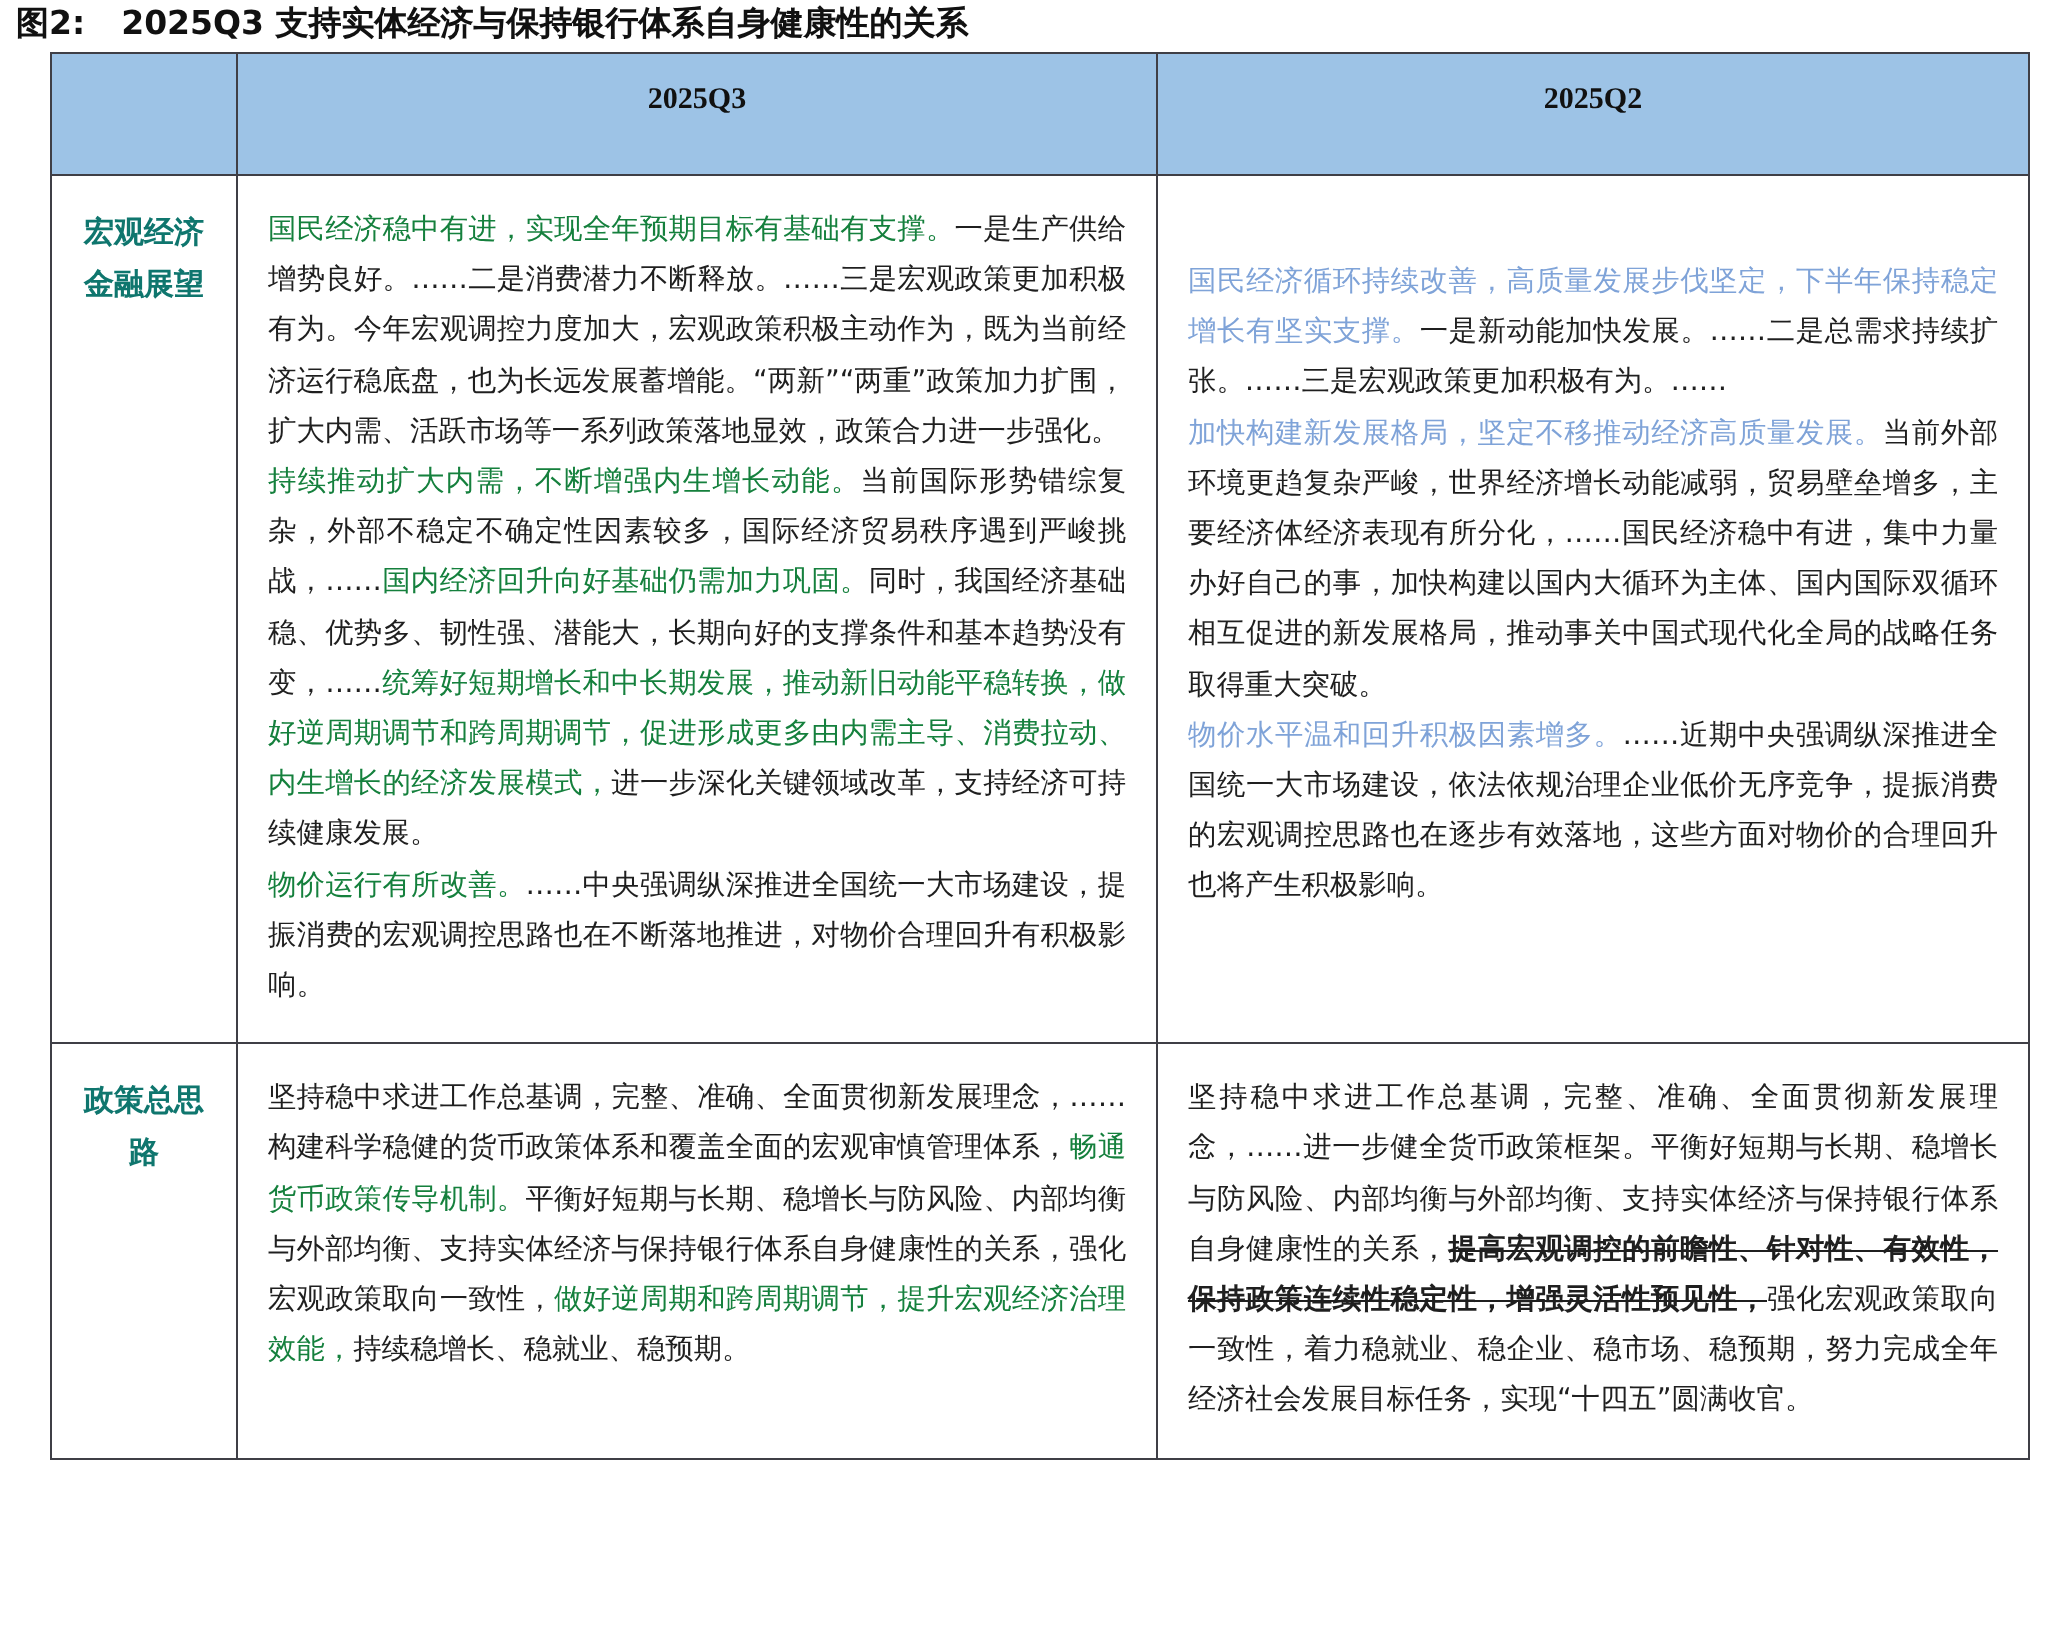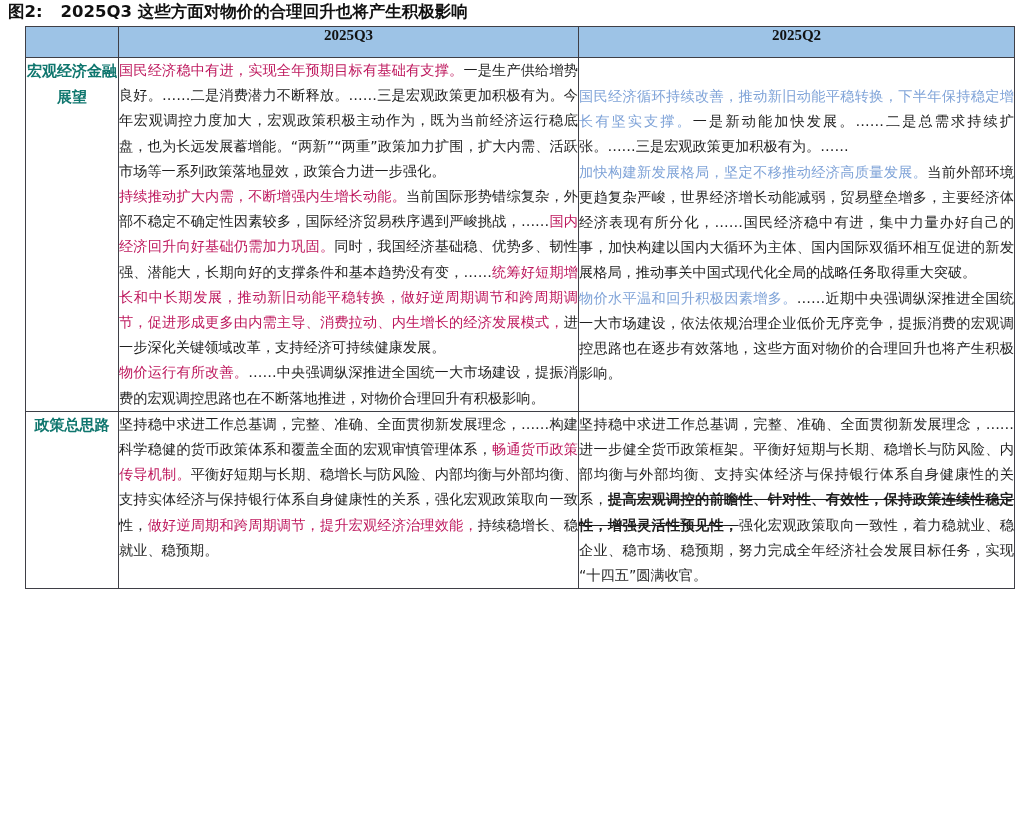--- a/index.html
+++ b/index.html
@@ -49,21 +49,21 @@
     width: 989px;
     table-layout: fixed;
   }
   table.cmp col.c-label { width: 93px; }
   table.cmp col.c-q3    { width: 460px; }
   table.cmp col.c-q2    { width: 436px; }
 
   table.cmp th, table.cmp td {
     border: 1px solid #3f3f46;
     vertical-align: top;
-    padding: 0;
+    padding: 15px;
   }
 
   thead th {
     background: #9dc3e6;
     height: 30px;
     font-size: 15px;
     font-weight: bold;
     color: #111111;
     text-align: center;
     vertical-align: middle;
@@ -90,34 +90,34 @@
     line-height: 25.2px;
     text-align: justify;
     text-justify: inter-ideograph;
     color: #1f1f1f;
     font-family: "DejaVu Sans", "Liberation Sans", sans-serif;
   }
   td.content p { margin: 0; }
   td.content p + p { margin-top: 0px; }
 
   
-  .hl-red  { color: #be185d; }
+  .hl-red  { color: #15803d; }
   .hl-blue { color: #7fa3d8; }
   .strike  { text-decoration: line-through; text-decoration-thickness: 1px; font-weight: bold; }
 
   
   .lead-gap { display: block; height: 26px; }
 </style>
 </head>
 <body>
 
 <div class="page">
 
   <div class="fig-title">
-    <span class="label">图2:</span><span>2025Q3 这些方面对物价的合理回升也将产生积极影响</span>
+    <span class="label">图2:</span><span>2025Q3 支持实体经济与保持银行体系自身健康性的关系</span>
   </div>
 
   <div class="tbl-wrap">
     <table class="cmp">
       <colgroup>
         <col class="c-label">
         <col class="c-q3">
         <col class="c-q2">
       </colgroup>
       <thead>
@@ -130,21 +130,21 @@
       <tbody>
         <tr>
           <td class="rowlabel">宏观经济金融展望</td>
           <td class="content">
               <p><span class="hl-red">国民经济稳中有进，实现全年预期目标有基础有支撑。</span><span>一是生产供给增势良好。……二是消费潜力不断释放。……三是宏观政策更加积极有为。今年宏观调控力度加大，宏观政策积极主动作为，既为当前经济运行稳底盘，也为长远发展蓄增能。“两新”“两重”政策加力扩围，扩大内需、活跃市场等一系列政策落地显效，政策合力进一步强化。</span></p>
               <p><span class="hl-red">持续推动扩大内需，不断增强内生增长动能。</span><span>当前国际形势错综复杂，外部不稳定不确定性因素较多，国际经济贸易秩序遇到严峻挑战，……</span><span class="hl-red">国内经济回升向好基础仍需加力巩固。</span><span>同时，我国经济基础稳、优势多、韧性强、潜能大，长期向好的支撑条件和基本趋势没有变，……</span><span class="hl-red">统筹好短期增长和中长期发展，推动新旧动能平稳转换，做好逆周期调节和跨周期调节，促进形成更多由内需主导、消费拉动、内生增长的经济发展模式，</span><span>进一步深化关键领域改革，支持经济可持续健康发展。</span></p>
               <p><span class="hl-red">物价运行有所改善。</span><span>……中央强调纵深推进全国统一大市场建设，提振消费的宏观调控思路也在不断落地推进，对物价合理回升有积极影响。</span></p>
             </td>
           <td class="content">
               <span class="lead-gap"></span>
-              <p><span class="hl-blue">国民经济循环持续改善，推动新旧动能平稳转换，下半年保持稳定增长有坚实支撑。</span><span>一是新动能加快发展。……二是总需求持续扩张。……三是宏观政策更加积极有为。……</span></p>
+              <p><span class="hl-blue">国民经济循环持续改善，高质量发展步伐坚定，下半年保持稳定增长有坚实支撑。</span><span>一是新动能加快发展。……二是总需求持续扩张。……三是宏观政策更加积极有为。……</span></p>
               <p><span class="hl-blue">加快构建新发展格局，坚定不移推动经济高质量发展。</span><span>当前外部环境更趋复杂严峻，世界经济增长动能减弱，贸易壁垒增多，主要经济体经济表现有所分化，……国民经济稳中有进，集中力量办好自己的事，加快构建以国内大循环为主体、国内国际双循环相互促进的新发展格局，推动事关中国式现代化全局的战略任务取得重大突破。</span></p>
               <p><span class="hl-blue">物价水平温和回升积极因素增多。</span><span>……近期中央强调纵深推进全国统一大市场建设，依法依规治理企业低价无序竞争，提振消费的宏观调控思路也在逐步有效落地，这些方面对物价的合理回升也将产生积极影响。</span></p>
             </td>
         </tr>
         <tr>
           <td class="rowlabel">政策总思路</td>
           <td class="content">
               <p><span>坚持稳中求进工作总基调，完整、准确、全面贯彻新发展理念，……构建科学稳健的货币政策体系和覆盖全面的宏观审慎管理体系，</span><span class="hl-red">畅通货币政策传导机制。</span><span>平衡好短期与长期、稳增长与防风险、内部均衡与外部均衡、支持实体经济与保持银行体系自身健康性的关系，强化宏观政策取向一致性，</span><span class="hl-red">做好逆周期和跨周期调节，提升宏观经济治理效能，</span><span>持续稳增长、稳就业、稳预期。</span></p>
             </td>
           <td class="content">

